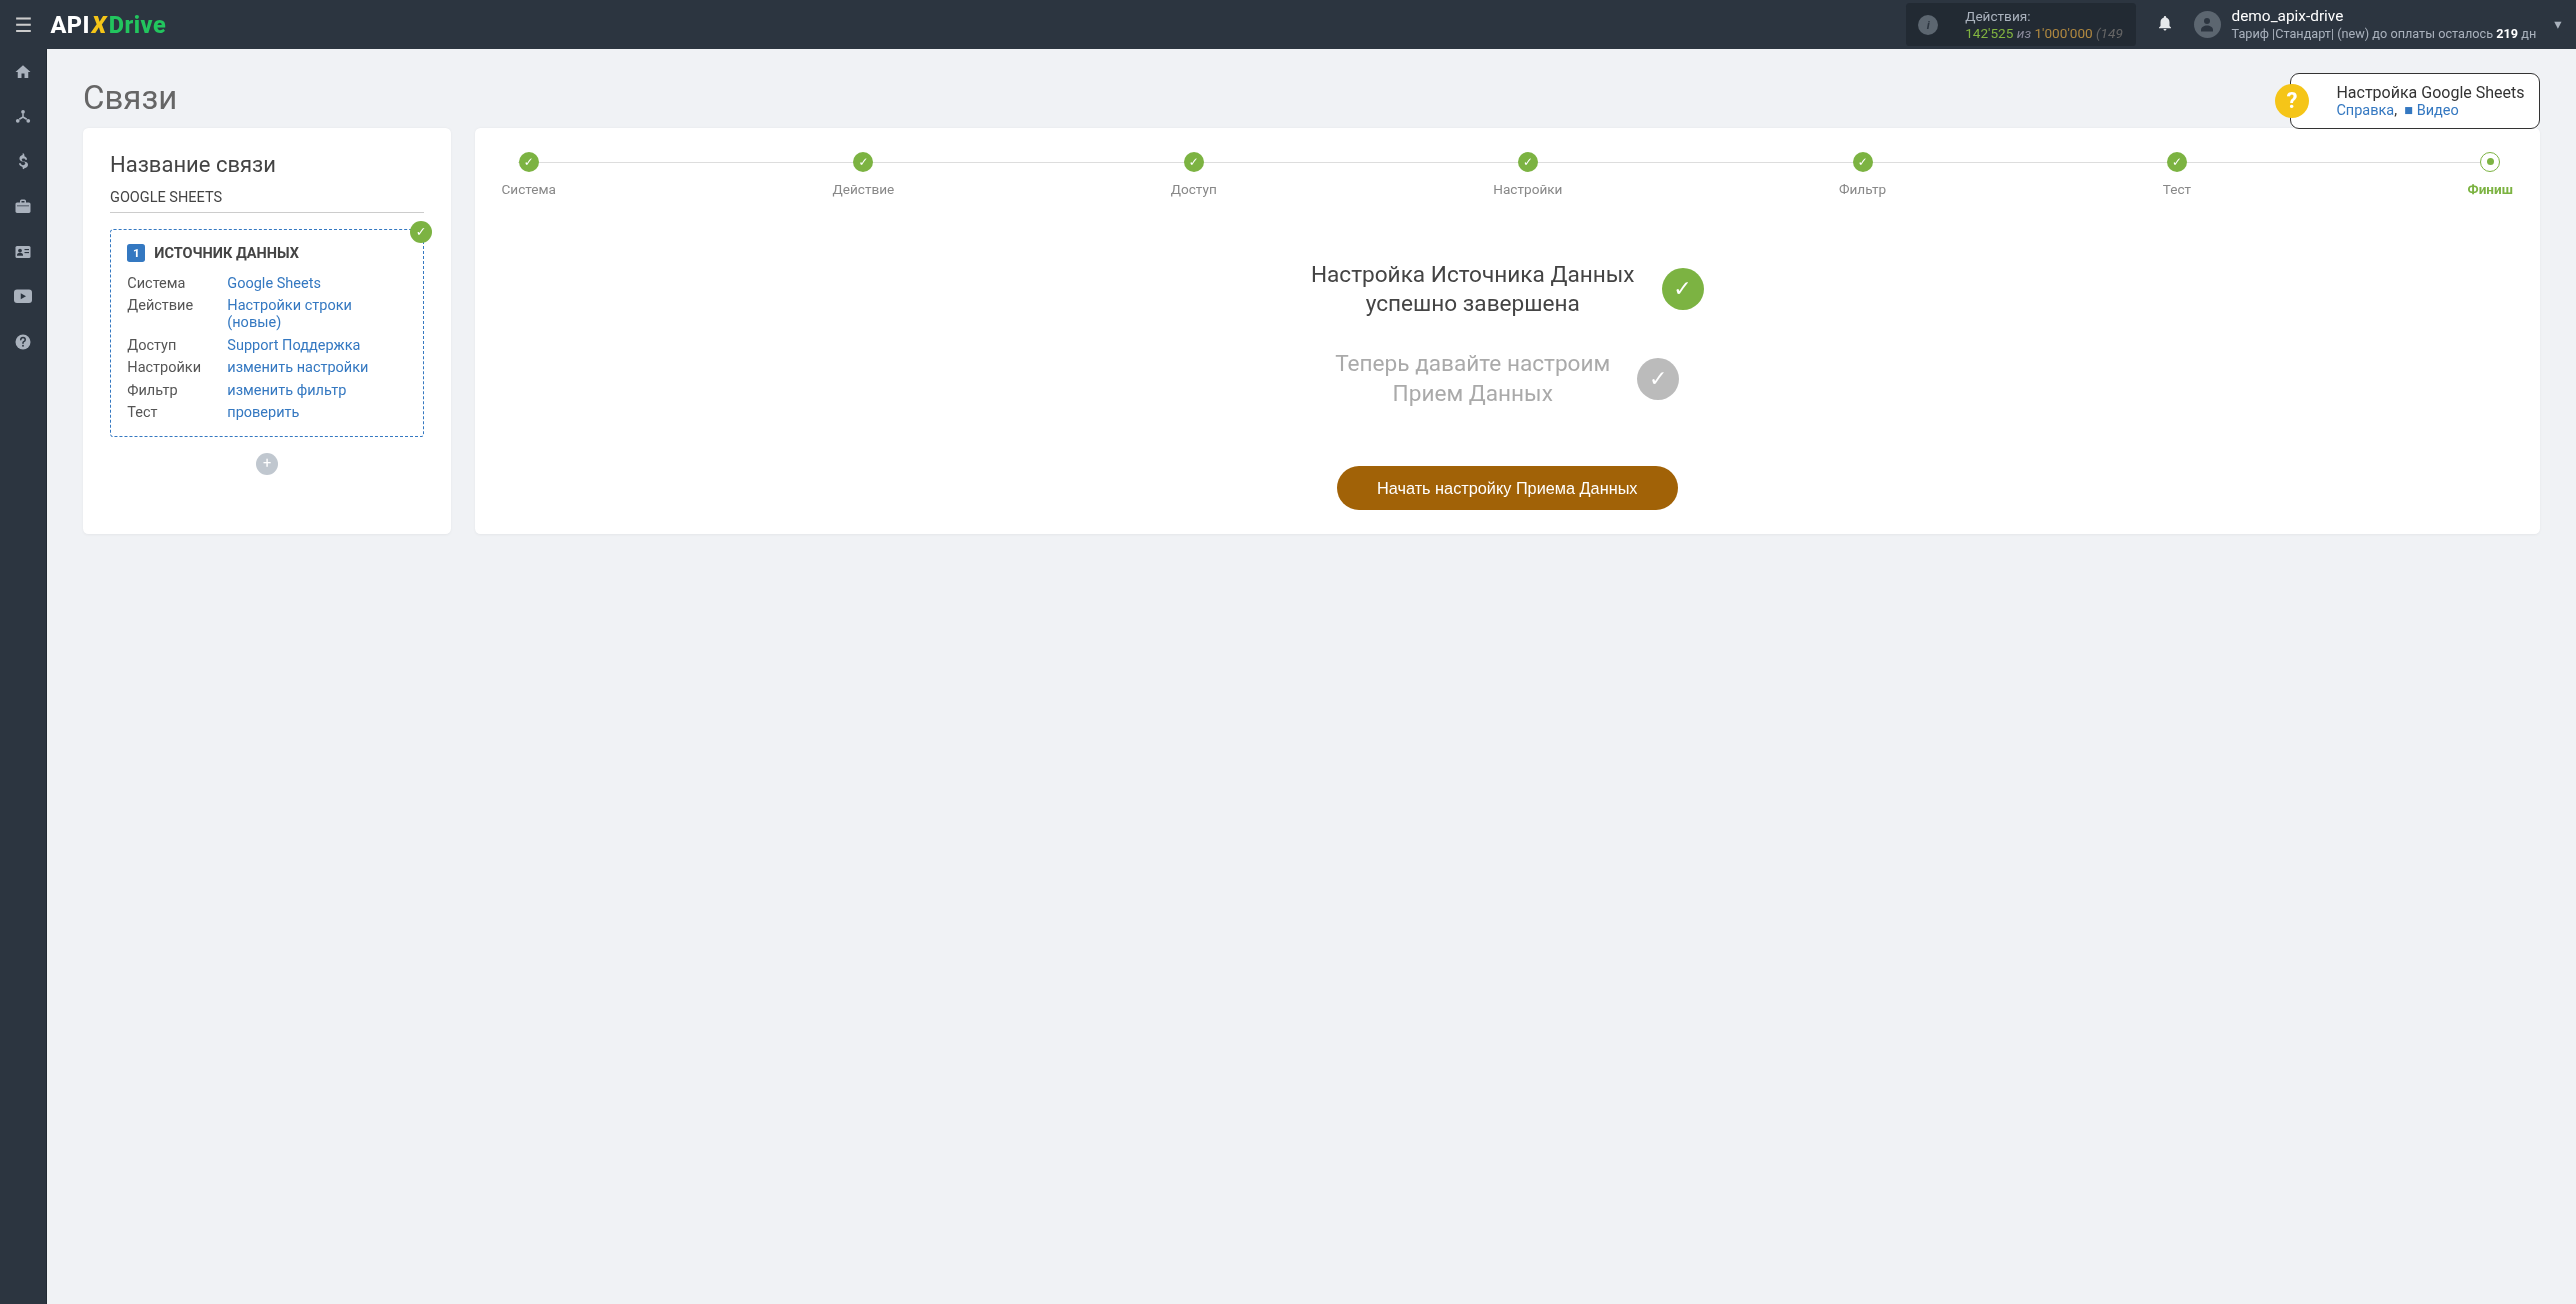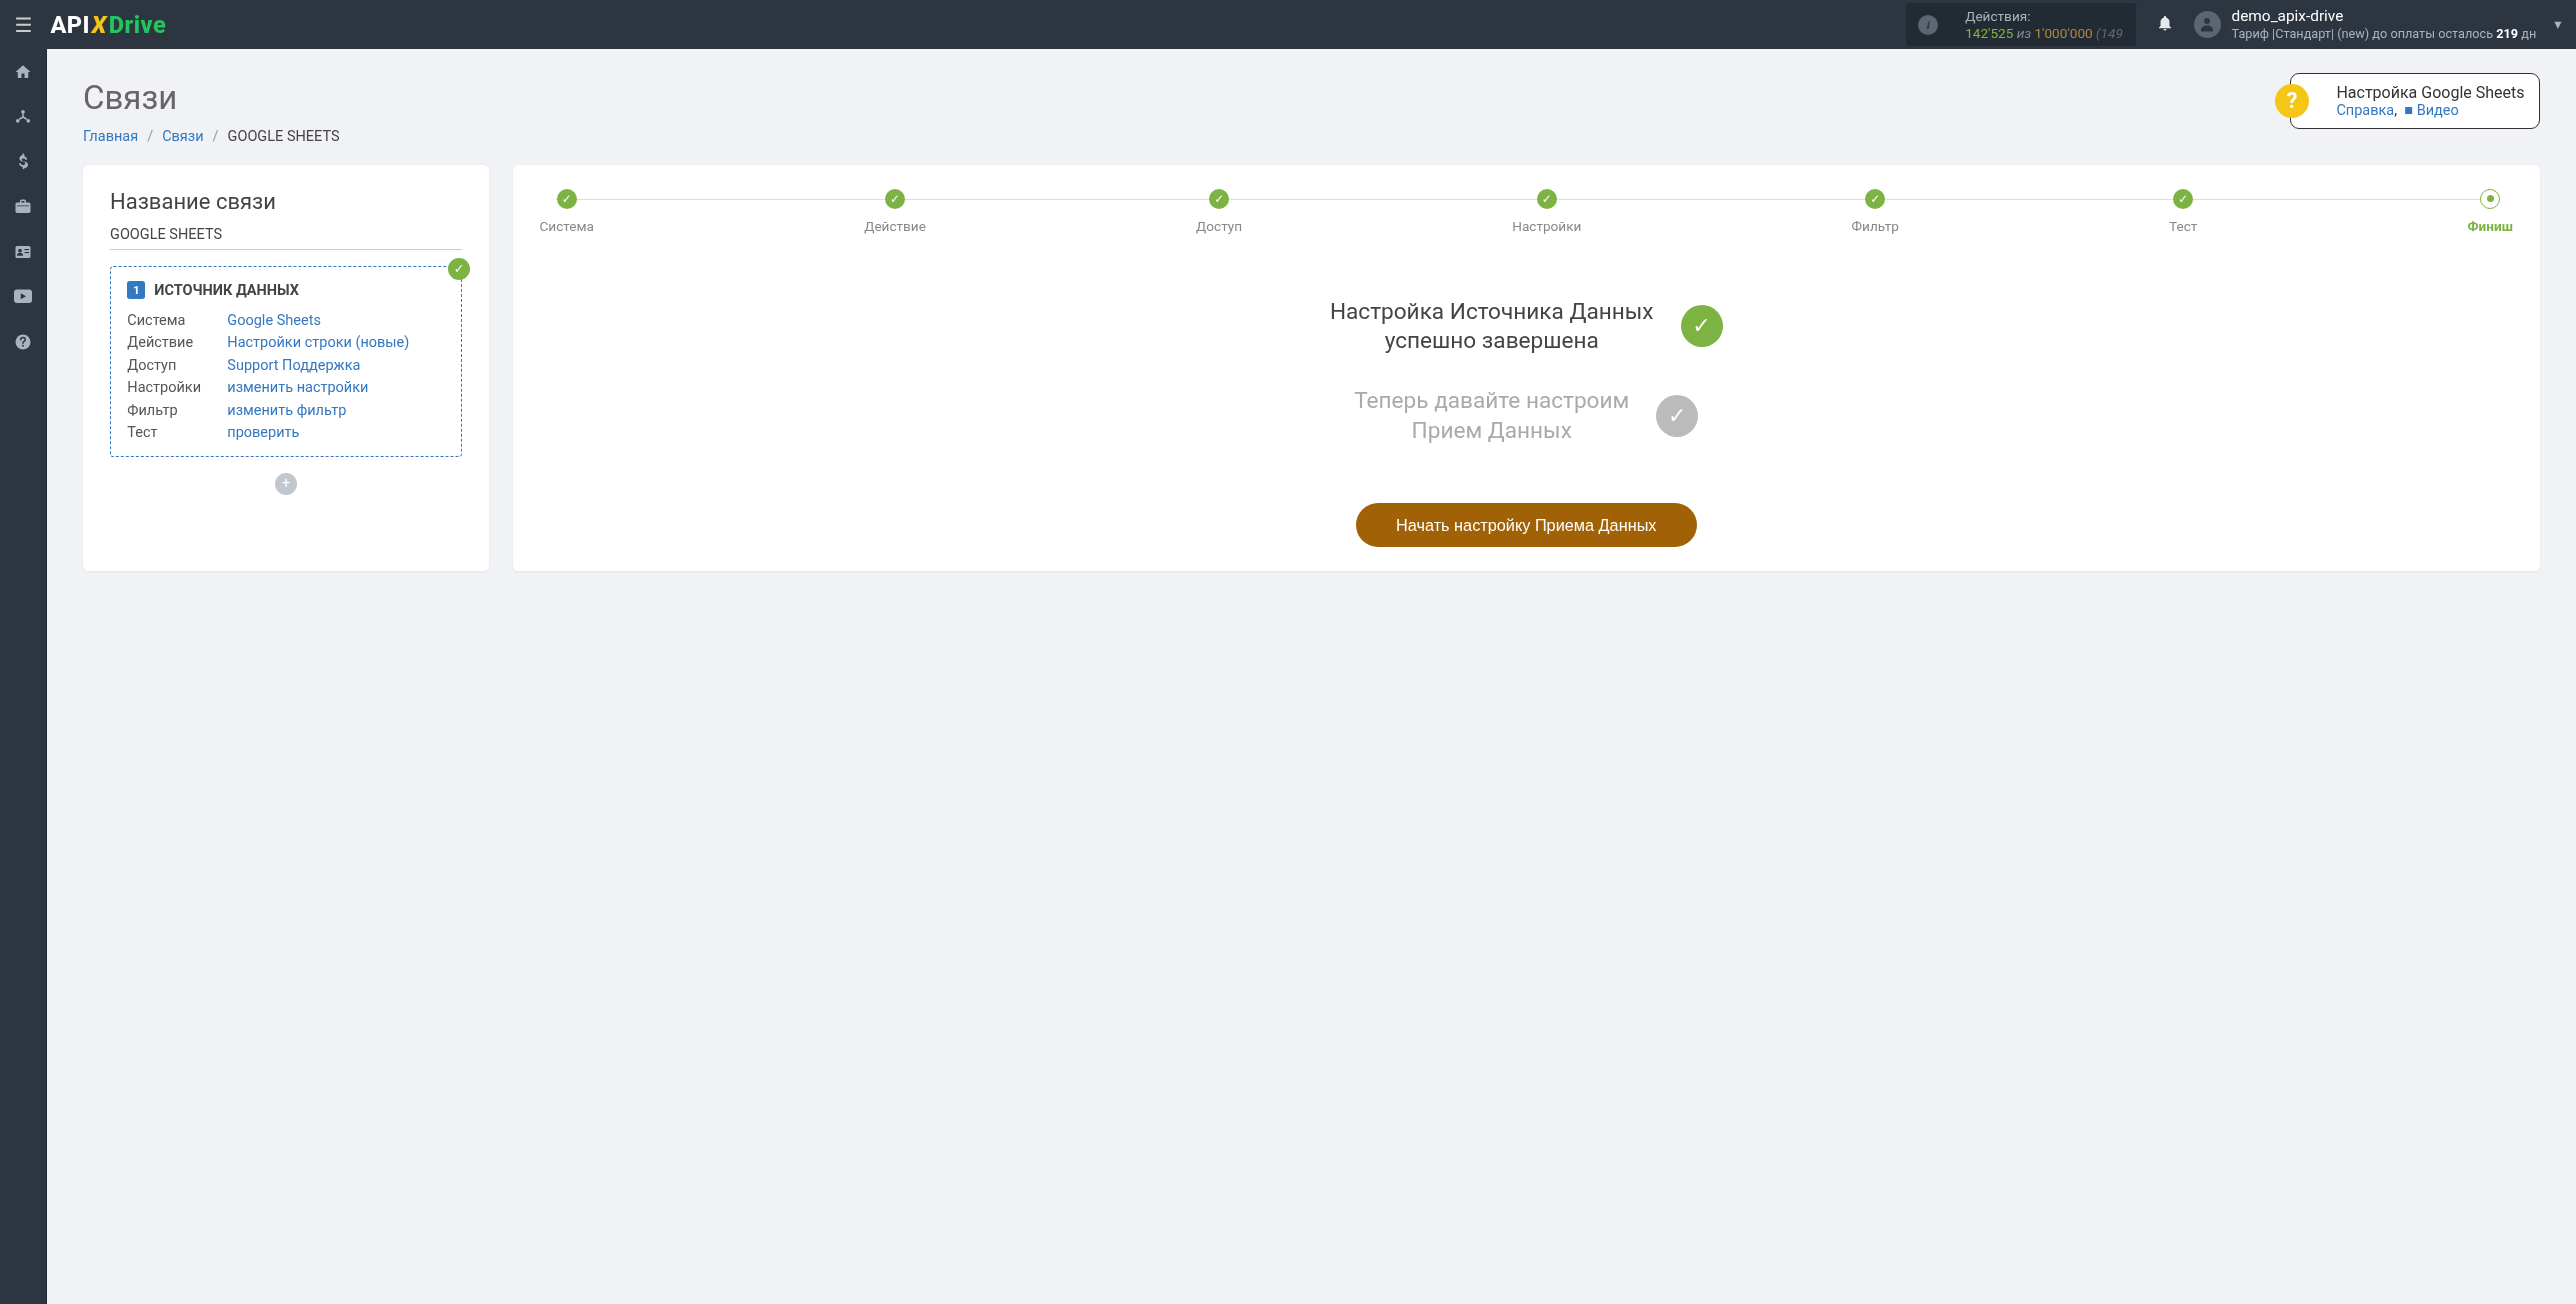--- a/index.html
+++ b/index.html
@@ -46,21 +46,21 @@
 .help-box { position: absolute; top: 23.5px; right: 36px; border: 1.8px solid #333; border-radius: 9px; background: #fff; padding: 9px 14.5px 9px 45px; }
 .help-q { position: absolute; left: -16.3px; top: 50%; transform: translateY(-50%); width: 34px; height: 34px; background: #f5c518; border-radius: 50%; display: flex; align-items: center; justify-content: center; color: #fff; font-size: 22px; font-weight: bold; }
 .help-title { font-size: 16px; color: #333; }
 .help-links { font-size: 14.5px; }
 .help-links a { color: #3478c1; text-decoration: none; }
 .vid-icon { color: #3478c1; margin-left: 3.6px; }
 
 
 .cards { display: flex; gap: 23.5px; }
 .card { background: #fff; border-radius: 5.4px; box-shadow: 0 0.9px 2.7px rgba(0,0,0,0.05); padding: 23.5px 27px; }
-.card-left { width: 406px; }
+.card-left { width: 368px; }
 .card-right { flex: 1; }
 
 
 .card-left h2 { font-size: 22px; color: #444; font-weight: 400; margin-bottom: 12.7px; }
 .conn-name { font-size: 14.5px; color: #444; border-bottom: 0.9px solid #ccc; padding-bottom: 5.4px; margin-bottom: 16.3px; text-transform: uppercase; }
 .source-box { border: 1.8px dashed #3478c1; border-radius: 3.6px; padding: 14.5px 16.3px; position: relative; }
 .source-check { position: absolute; top: -9px; right: -9px; width: 22px; height: 22px; background: #7cb342; border-radius: 50%; display: flex; align-items: center; justify-content: center; color: #fff; font-size: 12.7px; }
 .source-header { display: flex; align-items: center; gap: 9px; font-size: 14.5px; font-weight: 700; color: #444; margin-bottom: 12.7px; }
 .source-num { background: #3478c1; color: #fff; width: 18px; height: 18px; border-radius: 2.7px; display: inline-flex; align-items: center; justify-content: center; font-size: 11.8px; }
 .source-rows { display: grid; grid-template-columns: 100px 1fr; row-gap: 5.4px; font-size: 14.5px; }
@@ -180,27 +180,20 @@
         <svg width="18" height="18" viewBox="0 0 24 24" fill="currentColor">
           <circle cx="12" cy="12" r="10"></circle>
           <path d="M9 9c0-1.5 1.3-3 3-3s3 1.3 3 3c0 1.5-1 2-2 2.5-.5.3-1 .7-1 1.5v.5" stroke="#2c3540" stroke-width="2" fill="none" stroke-linecap="round"></path>
           <circle cx="12" cy="17" r="1.2" fill="#2c3540"></circle>
         </svg>
       </div>
   </div>
 
   <div class="main">
     <h1 class="page-title">Связи</h1>
-    <div class="breadcrumb">
-      <a href="#">Главная</a>
-      <span class="sep">/</span>
-      <a href="#">Связи</a>
-      <span class="sep">/</span>
-      <span class="current">GOOGLE SHEETS</span>
-    </div>
 
     <div class="help-box">
       <div class="help-q">?</div>
       <div class="help-title">Настройка Google Sheets</div>
       <div class="help-links">
         <a href="#">Справка</a><span>, </span>
         <span class="vid-icon">■</span>
         <a href="#">Видео</a>
       </div>
     </div>

